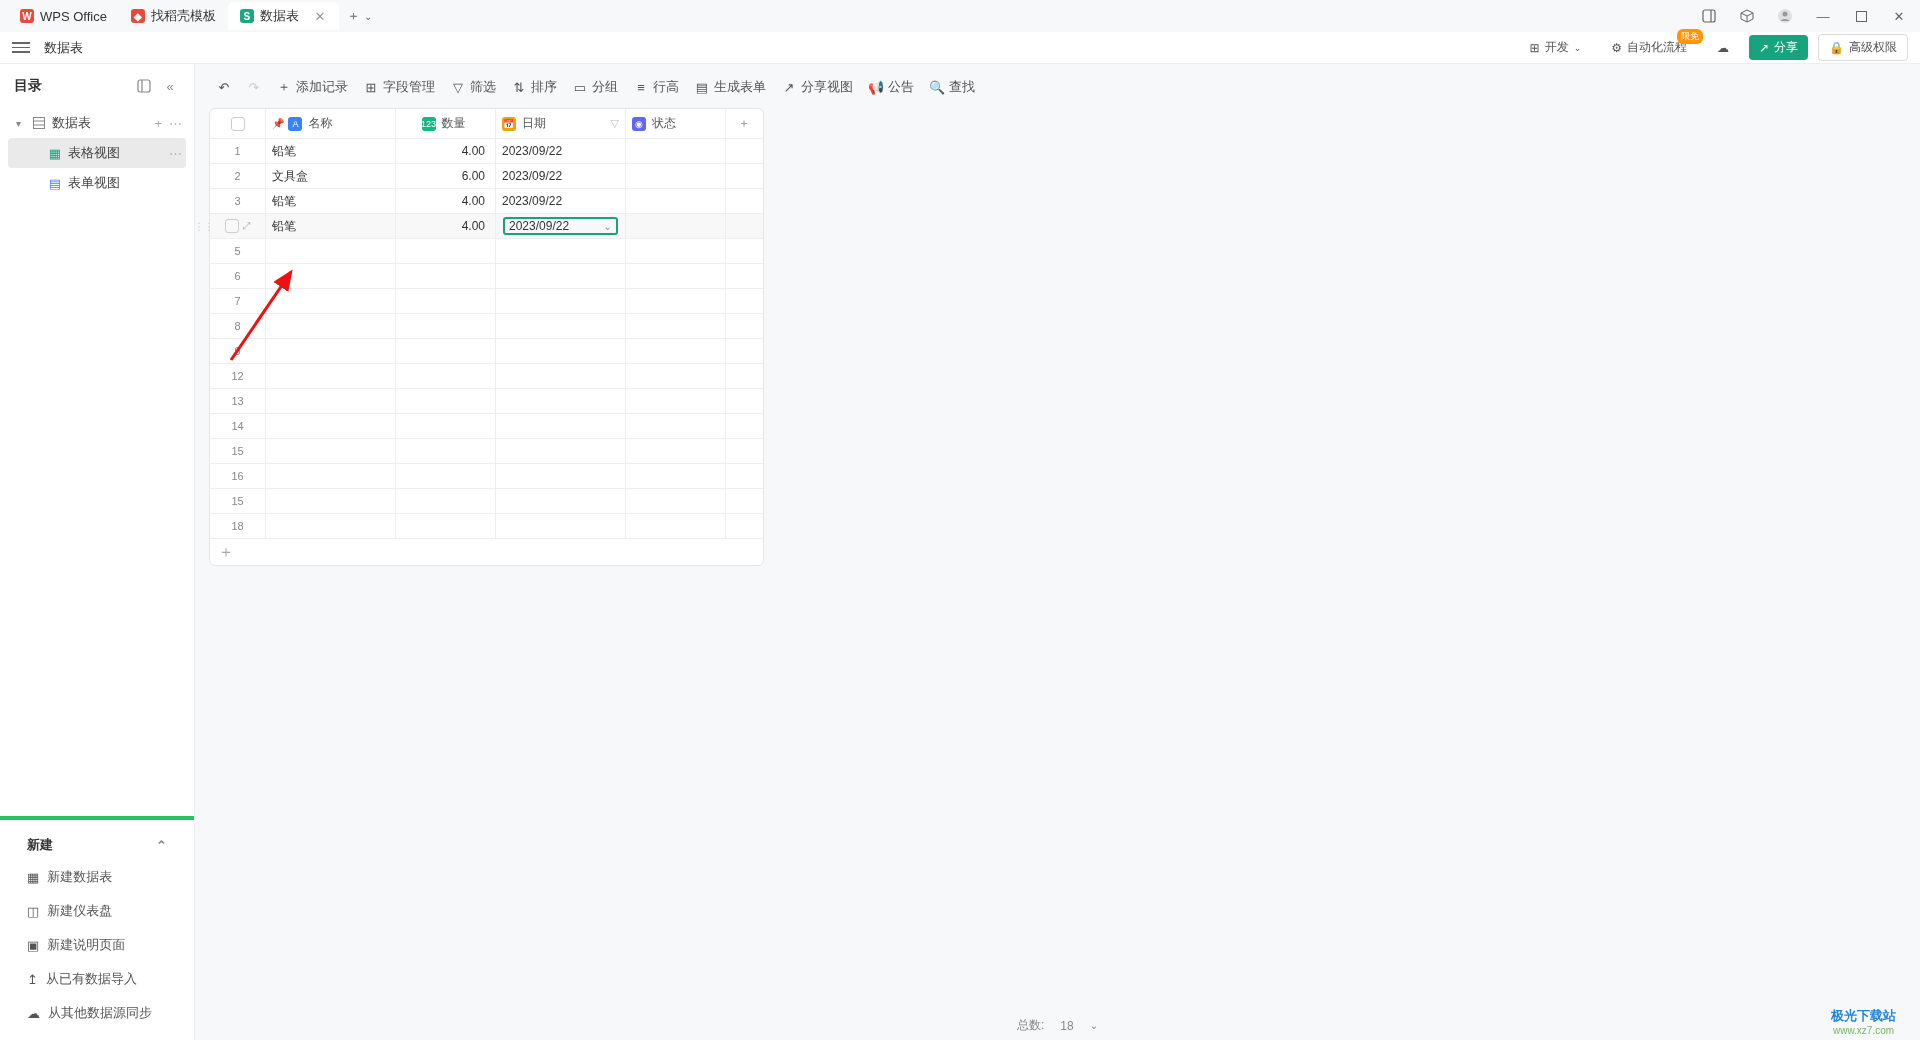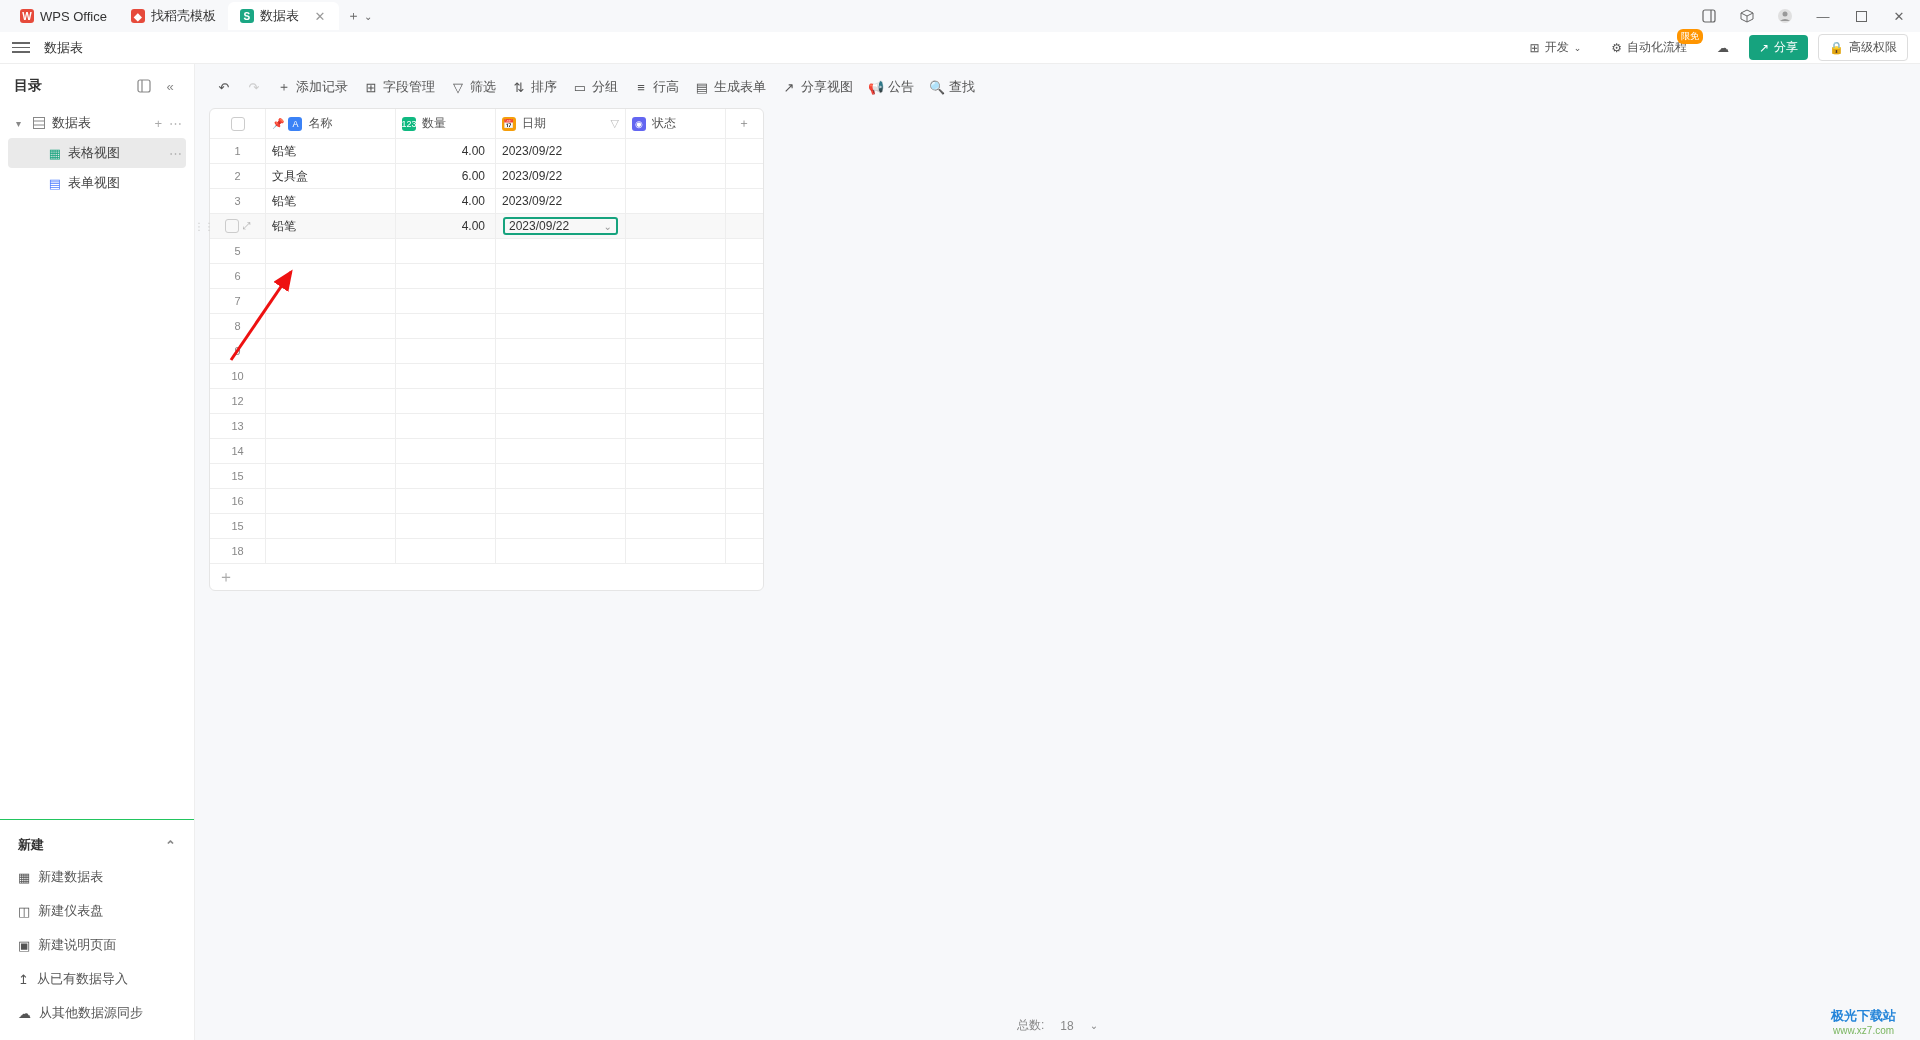--- a/index.html
+++ b/index.html
@@ -30,21 +30,21 @@
 .sidebar-head { display: flex; align-items: center; padding: 12px 14px 8px; gap: 6px; }
 .sidebar-title { font-weight: 600; font-size: 14px; flex: 1; }
 .icon-btn { width: 20px; height: 20px; display: flex; align-items: center; justify-content: center; color: #888; cursor: pointer; }
 .tree { flex: 1; padding: 4px 8px; overflow: auto; }
 .tree-item { display: flex; align-items: center; gap: 6px; padding: 6px 8px; border-radius: 4px; cursor: pointer; color: #444; font-size: 13px; position: relative; }
 .tree-item.active { background: #eaeaea; }
 .tree-item .more { position: absolute; right: 4px; color: #aaa; }
 .tree-caret { width: 10px; color: #888; font-size: 10px; }
 .tree-ico { width: 14px; height: 14px; display: flex; align-items: center; justify-content: center; }
 
-.sidebar-bottom { border-top: 1px solid #22c55e; padding: 10px 4px; }
+.sidebar-bottom { border-top: 4px solid #22c55e; padding: 10px 13px; }
 .sb-section-head { display: flex; align-items: center; padding: 6px 14px; font-weight: 600; font-size: 13px; }
 .sb-section-head .chev { margin-left: auto; color: #888; }
 .sb-link { display: flex; align-items: center; gap: 8px; padding: 8px 14px; color: #555; font-size: 13px; cursor: pointer; }
 
 .main { flex: 1; display: flex; flex-direction: column; background: #f7f8fa; padding: 14px 14px 0 14px; position: relative; }
 .toolbar { display: flex; align-items: center; gap: 16px; padding: 0 8px 12px; }
 .tb-btn { display: flex; align-items: center; gap: 5px; color: #555; cursor: pointer; font-size: 13px; }
 .tb-icon { width: 14px; height: 14px; display: inline-flex; align-items: center; justify-content: center; }
 
 .grid { background: #fff; border: 1px solid #e5e5e5; border-radius: 6px; width: 555px; }
@@ -283,21 +283,21 @@
 
       <div class="grid-row header">
         <div class="cell rownum">
             <span class="checkbox"></span>
           </div>
         <div class="cell name">
             <span style="color:#aaa;margin-right:4px;font-size:10px;">📌</span>
             <span class="col-icon ci-text">A</span>
             <span>名称</span>
           </div>
-        <div class="cell qty" style="justify-content:flex-start;">
+        <div class="cell qty" style="justify-content:center;">
             <span class="col-icon ci-num">123</span>
             <span>数量</span>
           </div>
         <div class="cell date">
             <span class="col-icon ci-date">📅</span>
             <span>日期</span>
             <span class="filter-icon">▽</span>
           </div>
         <div class="cell status">
             <span class="col-icon ci-status">◉</span>
@@ -385,28 +385,20 @@
    </div>
           <div class="grid-row">
      <div class="cell rownum">9</div>
      <div class="cell name"></div>
      <div class="cell qty"></div>
      <div class="cell date"></div>
      <div class="cell status"></div>
      <div class="cell add"></div>
    </div>
           <div class="grid-row">
-     <div class="cell rownum">10</div>
-     <div class="cell name"></div>
-     <div class="cell qty"></div>
-     <div class="cell date"></div>
-     <div class="cell status"></div>
-     <div class="cell add"></div>
-   </div>
-          <div class="grid-row">
      <div class="cell rownum">12</div>
      <div class="cell name"></div>
      <div class="cell qty"></div>
      <div class="cell date"></div>
      <div class="cell status"></div>
      <div class="cell add"></div>
    </div>
           <div class="grid-row">
      <div class="cell rownum">13</div>
      <div class="cell name"></div>

